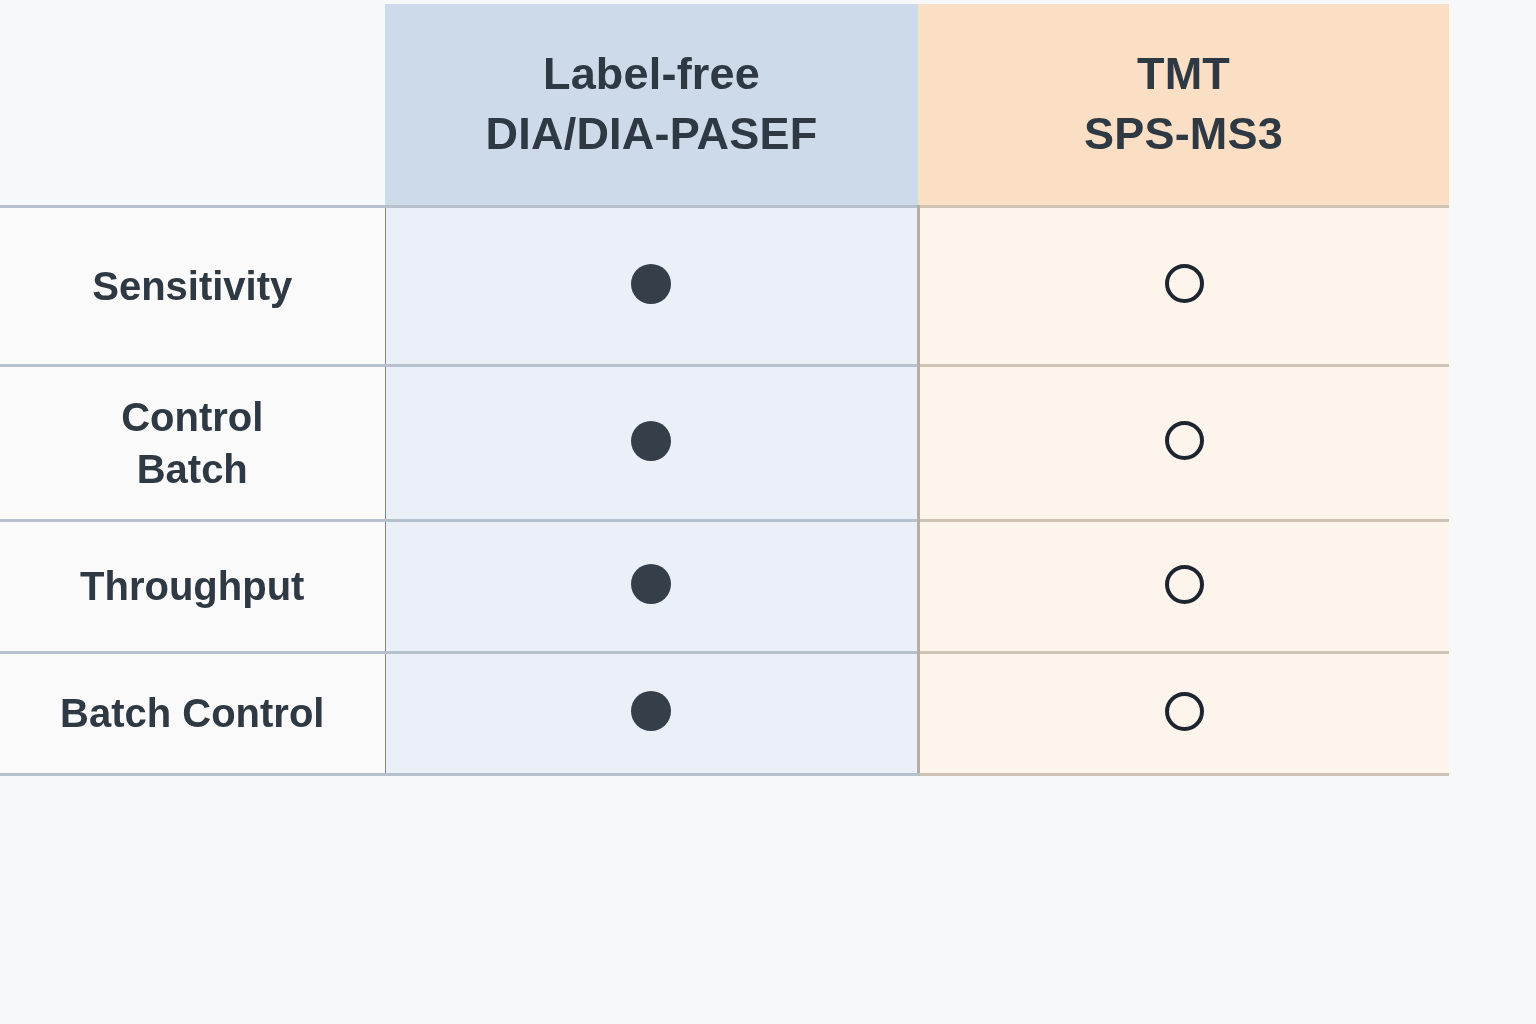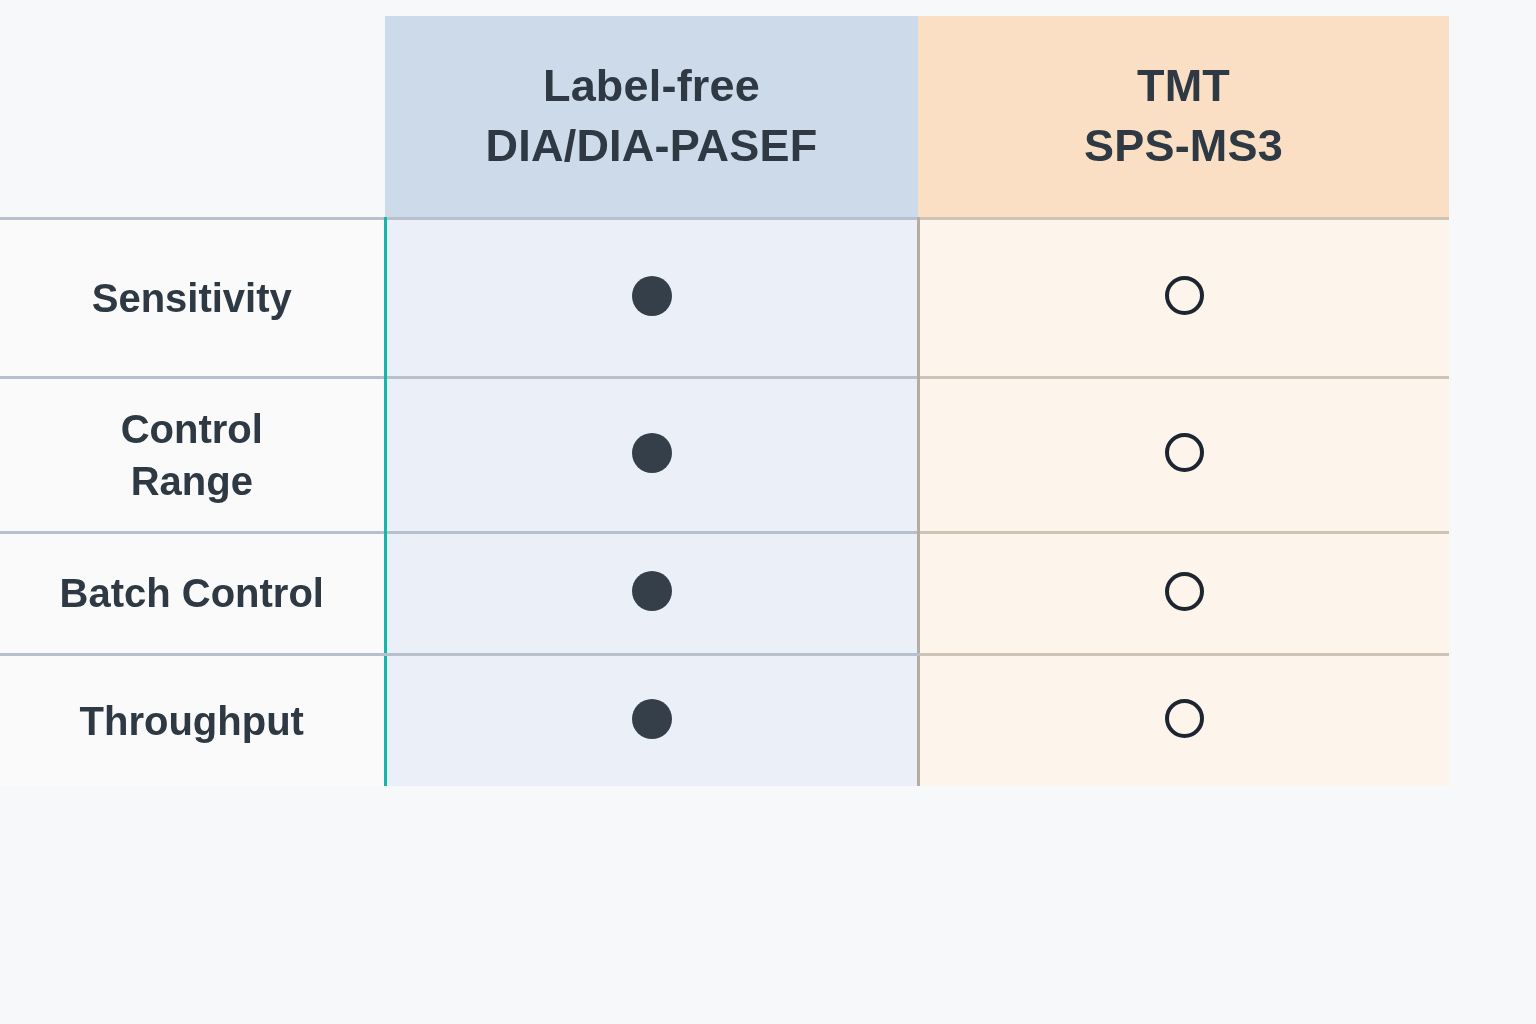--- a/index.html
+++ b/index.html
@@ -12,21 +12,21 @@
     height: 1024px;
     background: #f7f8f9;
     font-family: "Liberation Sans", "DejaVu Sans", sans-serif;
     overflow: hidden;
   }
 
   
   .table-wrap {
     position: absolute;
     left: 0;
-    top: 16px;
+    top: 4px;
     width: 1449px;
     height: 984px;
   }
 
   table.comparison {
     border-collapse: collapse;
     table-layout: fixed;
     width: 1449px;
   }
 
@@ -65,21 +65,21 @@
   td.label-cell {
     background: #fafafa;
     text-align: center;
     vertical-align: middle;
     color: #2e3943;
     font-size: 40px;
     font-weight: bold;
     line-height: 1.30;
     padding: 0 12px;
     border-top: 3px solid #b6c1cd;
-    border-right: 3px solid #14b8a6;
+    border-right: 1px solid #14b8a6;
   }
   td.label-cell .lbl-line { display: block; white-space: nowrap; }
 
   td.mark-cell {
     text-align: center;
     vertical-align: middle;
     padding: 0;
   }
   td.mark-blue {
     background: #eaeff8;
@@ -147,21 +147,33 @@
         </td>
         <td class="mark-cell mark-orange">
           <span class="marker hollow"></span>
         </td>
       </tr>
 
 
       <tr class="data-row" style="height:155px">
         <td class="label-cell">
           <span class="lbl-line">Control</span>
-          <span class="lbl-line">Range</span>
+          <span class="lbl-line">Batch</span>
+        </td>
+        <td class="mark-cell mark-blue">
+          <span class="marker filled"></span>
+        </td>
+        <td class="mark-cell mark-orange">
+          <span class="marker hollow"></span>
+        </td>
+      </tr>
+
+      <tr class="data-row" style="height:132px">
+        <td class="label-cell">
+          <span class="lbl-line">Throughput</span>
         </td>
         <td class="mark-cell mark-blue">
           <span class="marker filled"></span>
         </td>
         <td class="mark-cell mark-orange">
           <span class="marker hollow"></span>
         </td>
       </tr>
 
       <tr class="data-row last" style="height:122px">
@@ -169,27 +181,15 @@
           <span class="lbl-line">Batch Control</span>
         </td>
         <td class="mark-cell mark-blue">
           <span class="marker filled"></span>
         </td>
         <td class="mark-cell mark-orange">
           <span class="marker hollow"></span>
         </td>
       </tr>
 
-      <tr class="data-row" style="height:132px">
-        <td class="label-cell">
-          <span class="lbl-line">Throughput</span>
-        </td>
-        <td class="mark-cell mark-blue">
-          <span class="marker filled"></span>
-        </td>
-        <td class="mark-cell mark-orange">
-          <span class="marker hollow"></span>
-        </td>
-      </tr>
-
     </tbody>
   </table>
 </div>
 
 </body></html>

